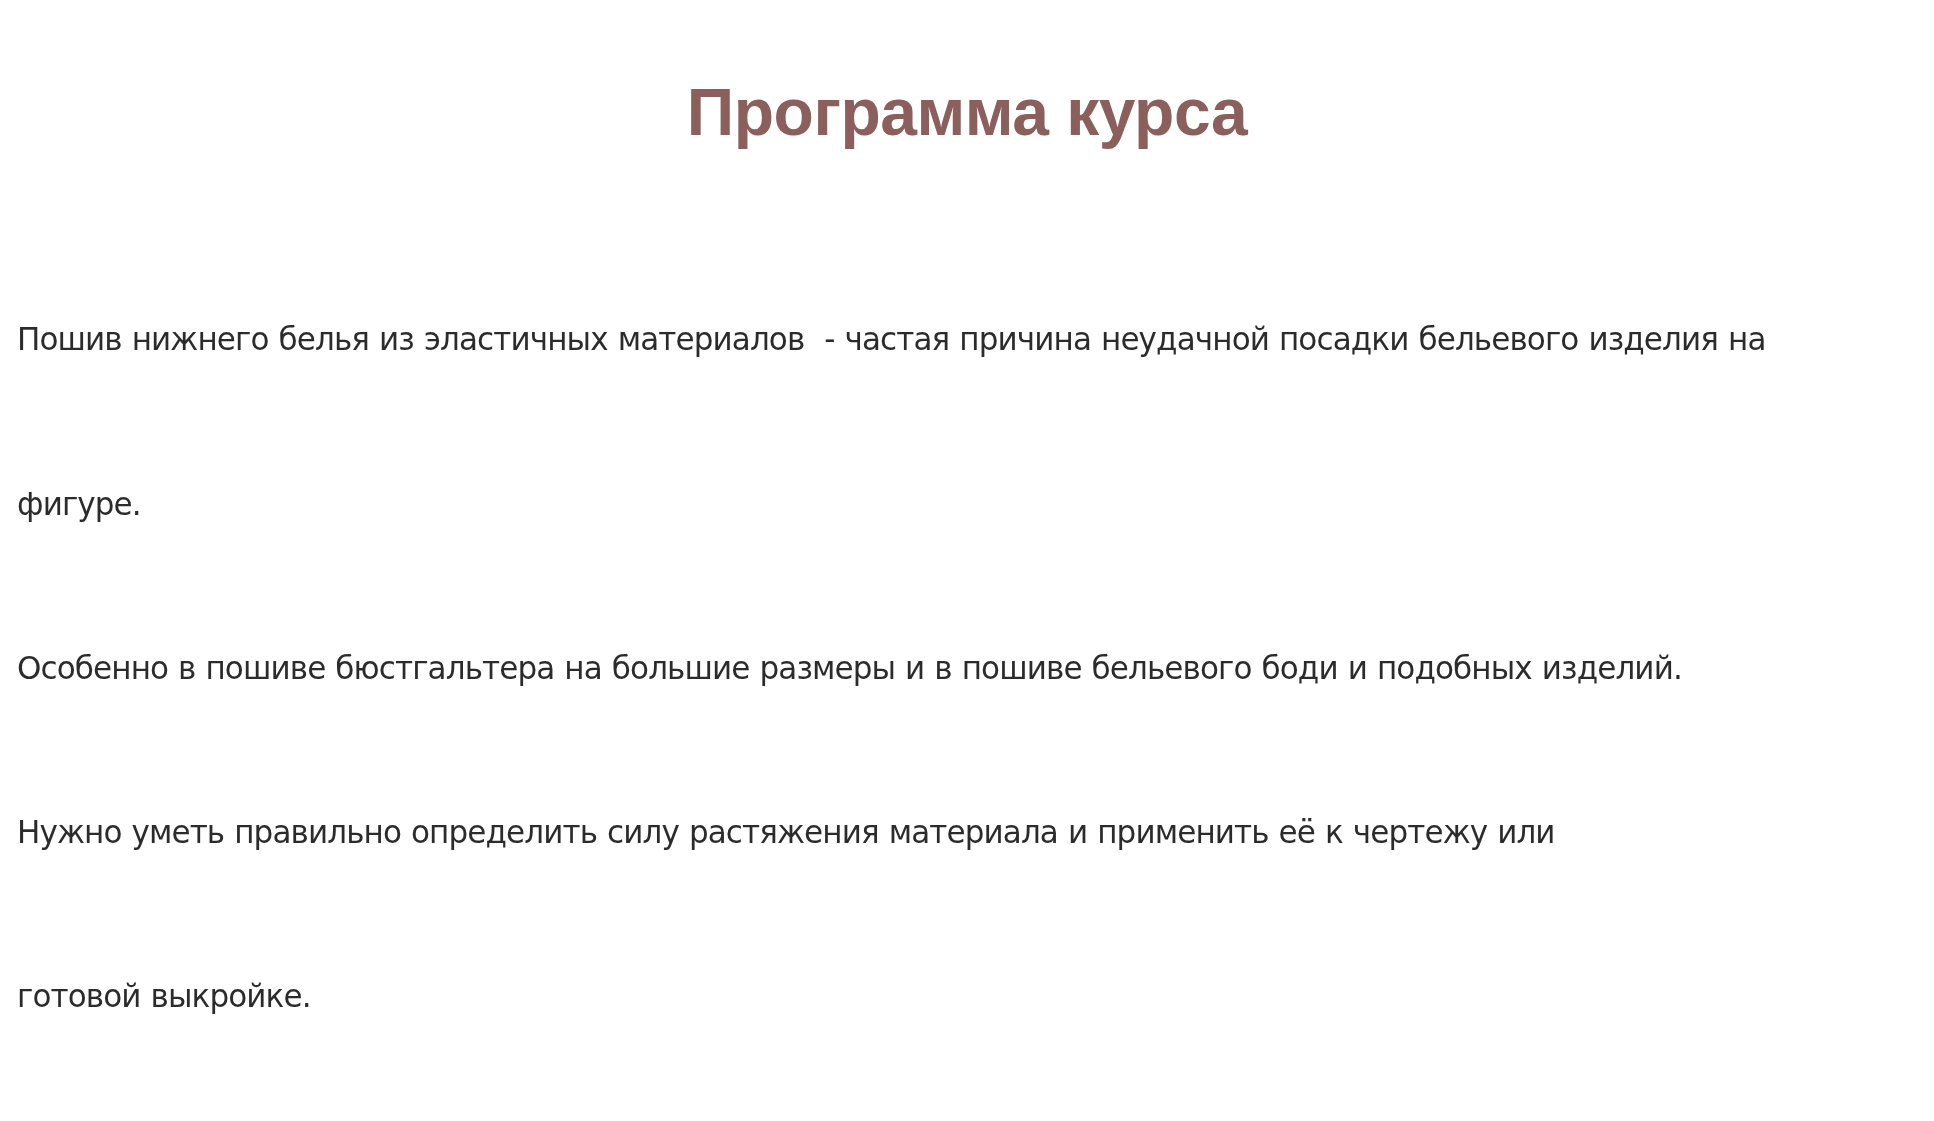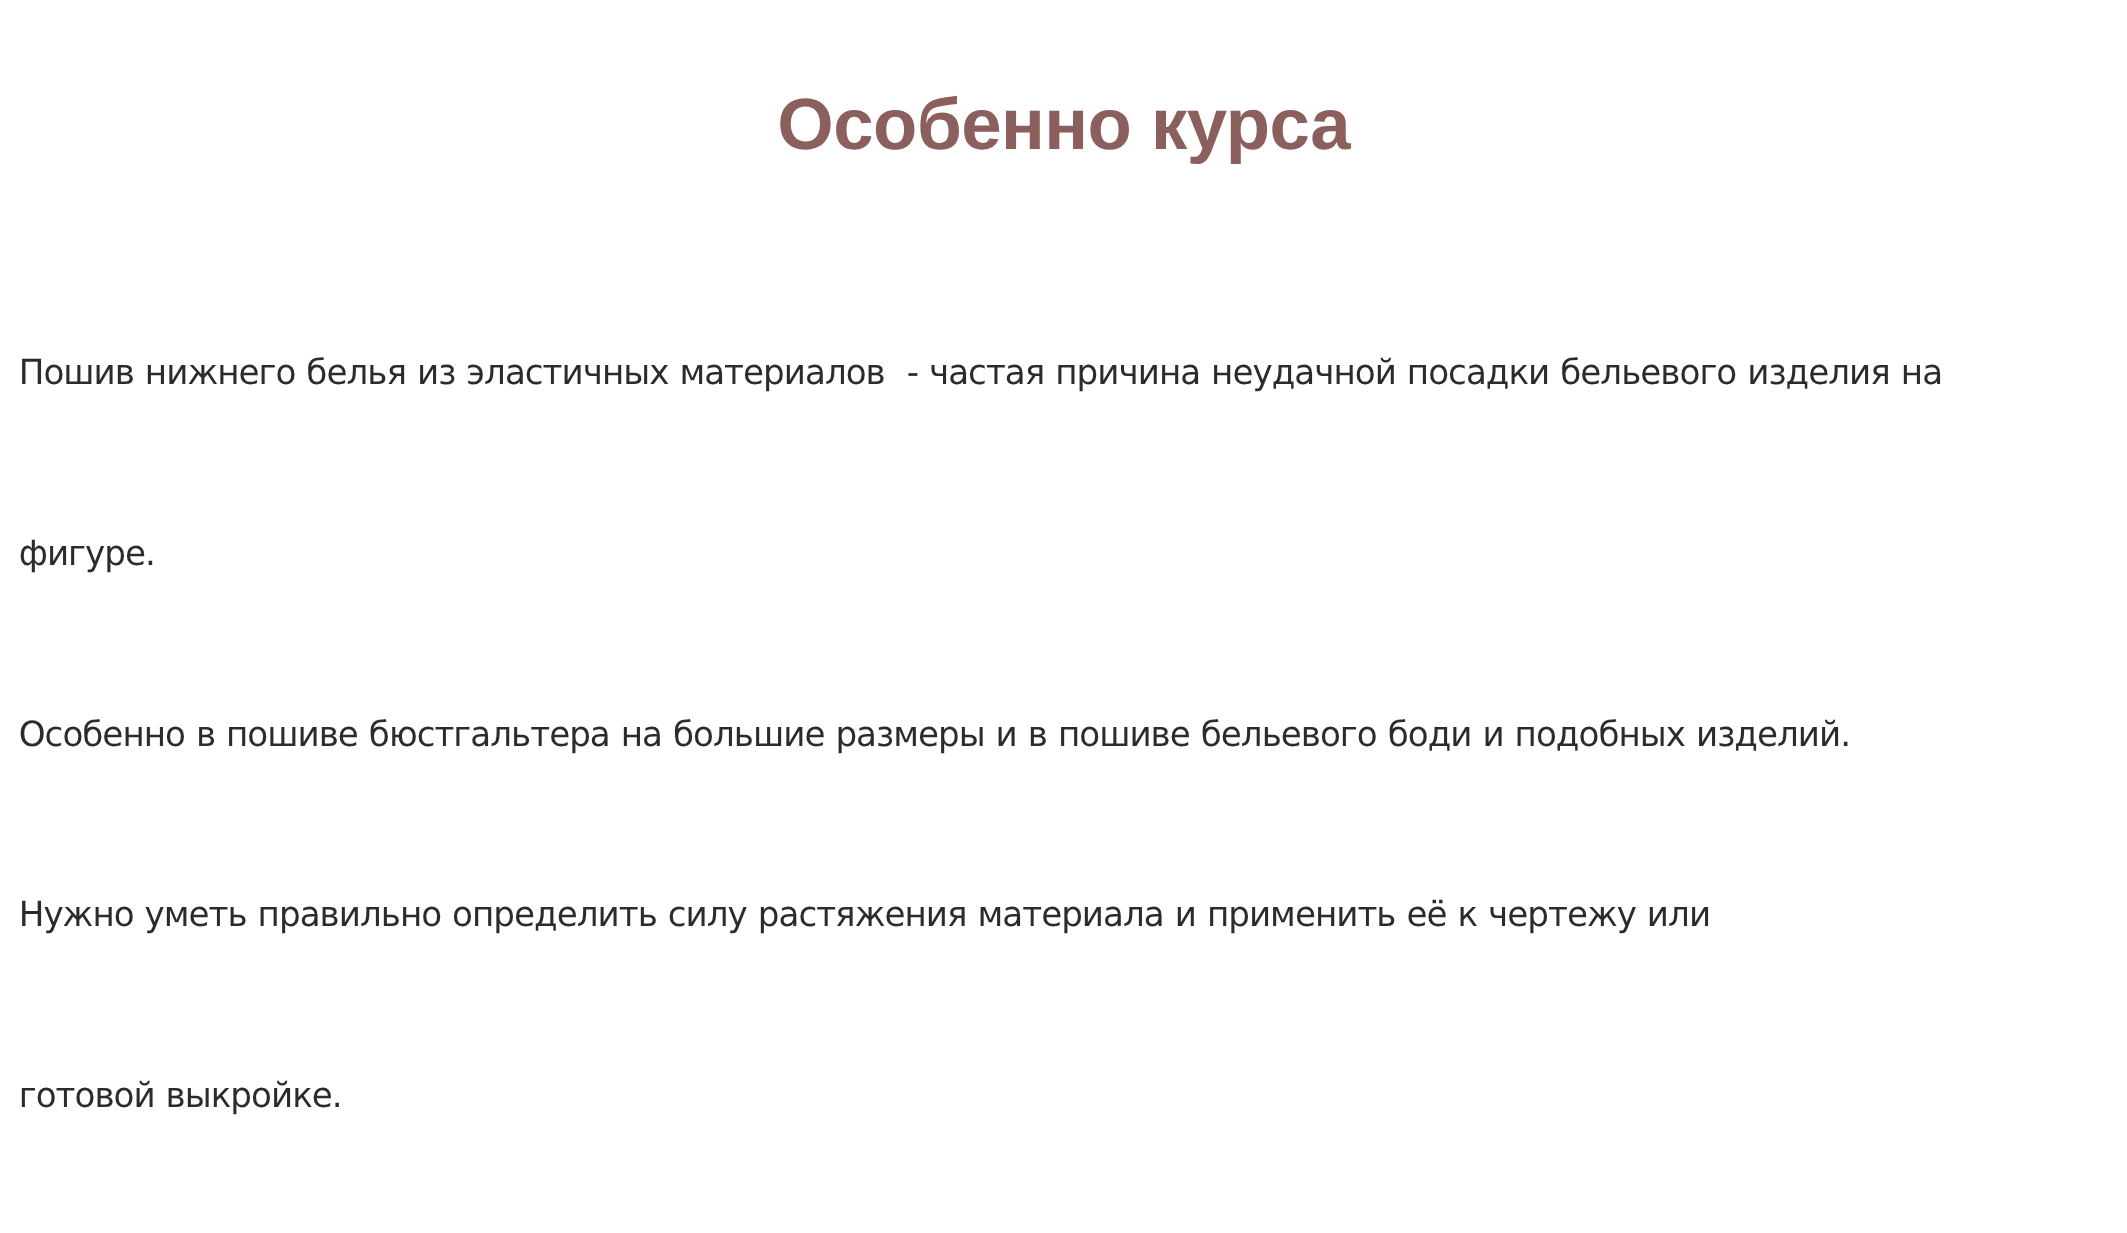--- a/index.html
+++ b/index.html
@@ -54,21 +54,21 @@
       height: 54.7px;
       transform: scaleX(0.985);
       transform-origin: left center;
       opacity: 0.92;
     }
   </style>
 </head>
 <body>
 
 <div class="page">
-  <h1 class="title">Особенно курса</h1>
+  <h1 class="title">Программа курса</h1>
 
   <div class="body-text">
     <span class="line">Пошив нижнего белья из эластичных материалов  - частая причина неудачной посадки бельевого изделия на</span>
     <span class="line">фигуре.</span>
     <span class="line">Особенно в пошиве бюстгальтера на большие размеры и в пошиве бельевого боди и подобных изделий.</span>
     <span class="line">Нужно уметь правильно определить силу растяжения материала и применить её к чертежу или</span>
     <span class="line">готовой выкройке.</span>
     
     
     

